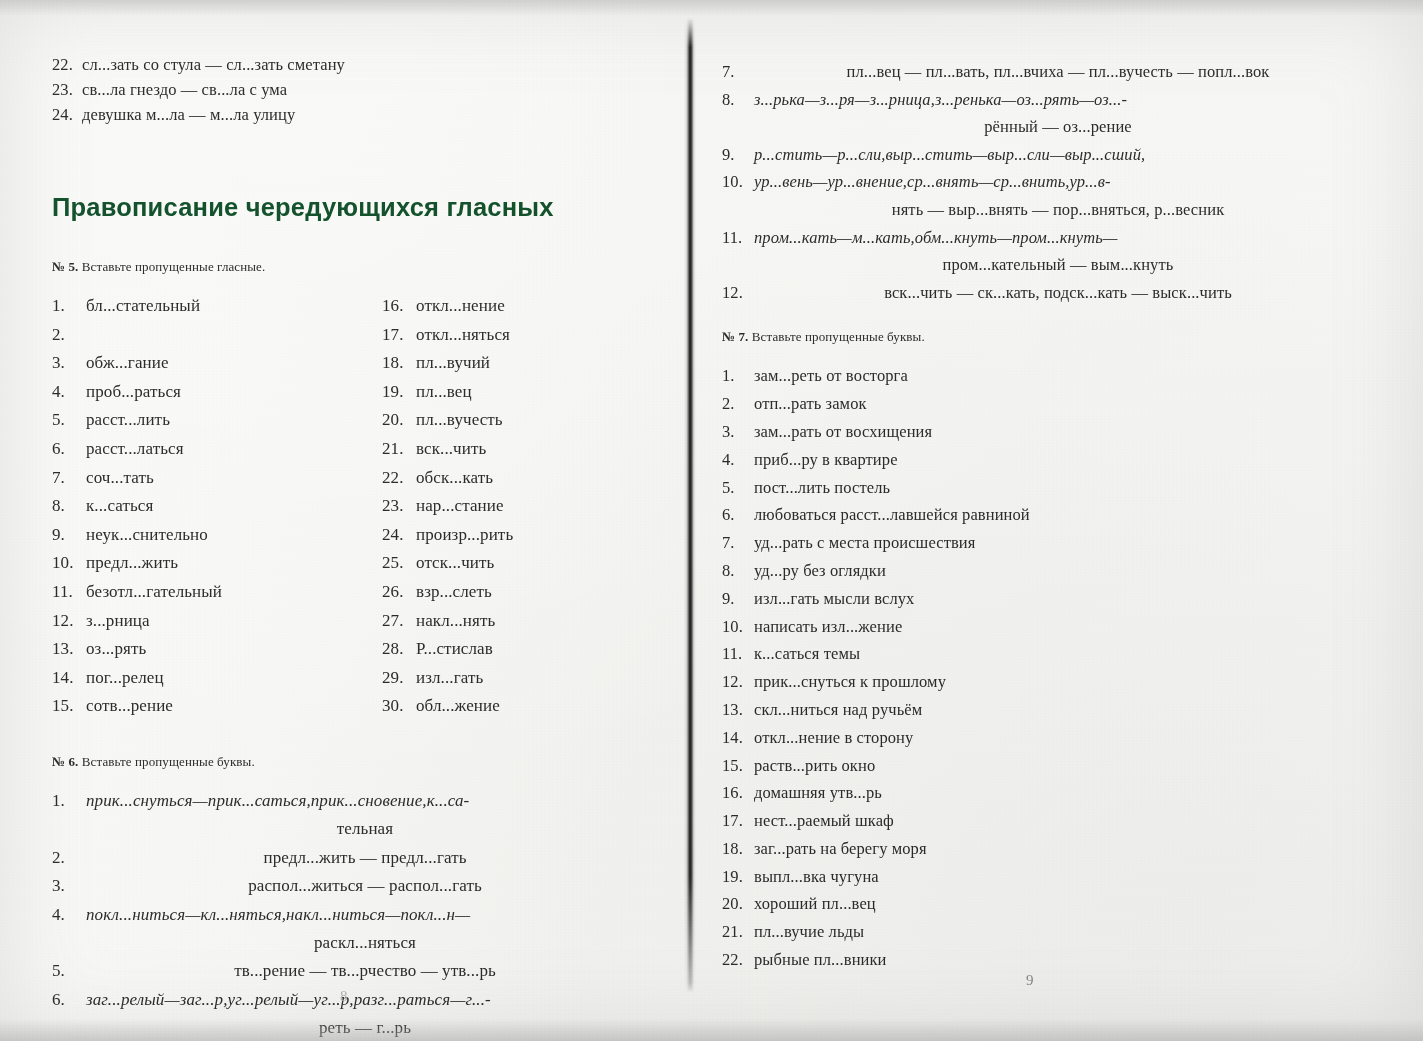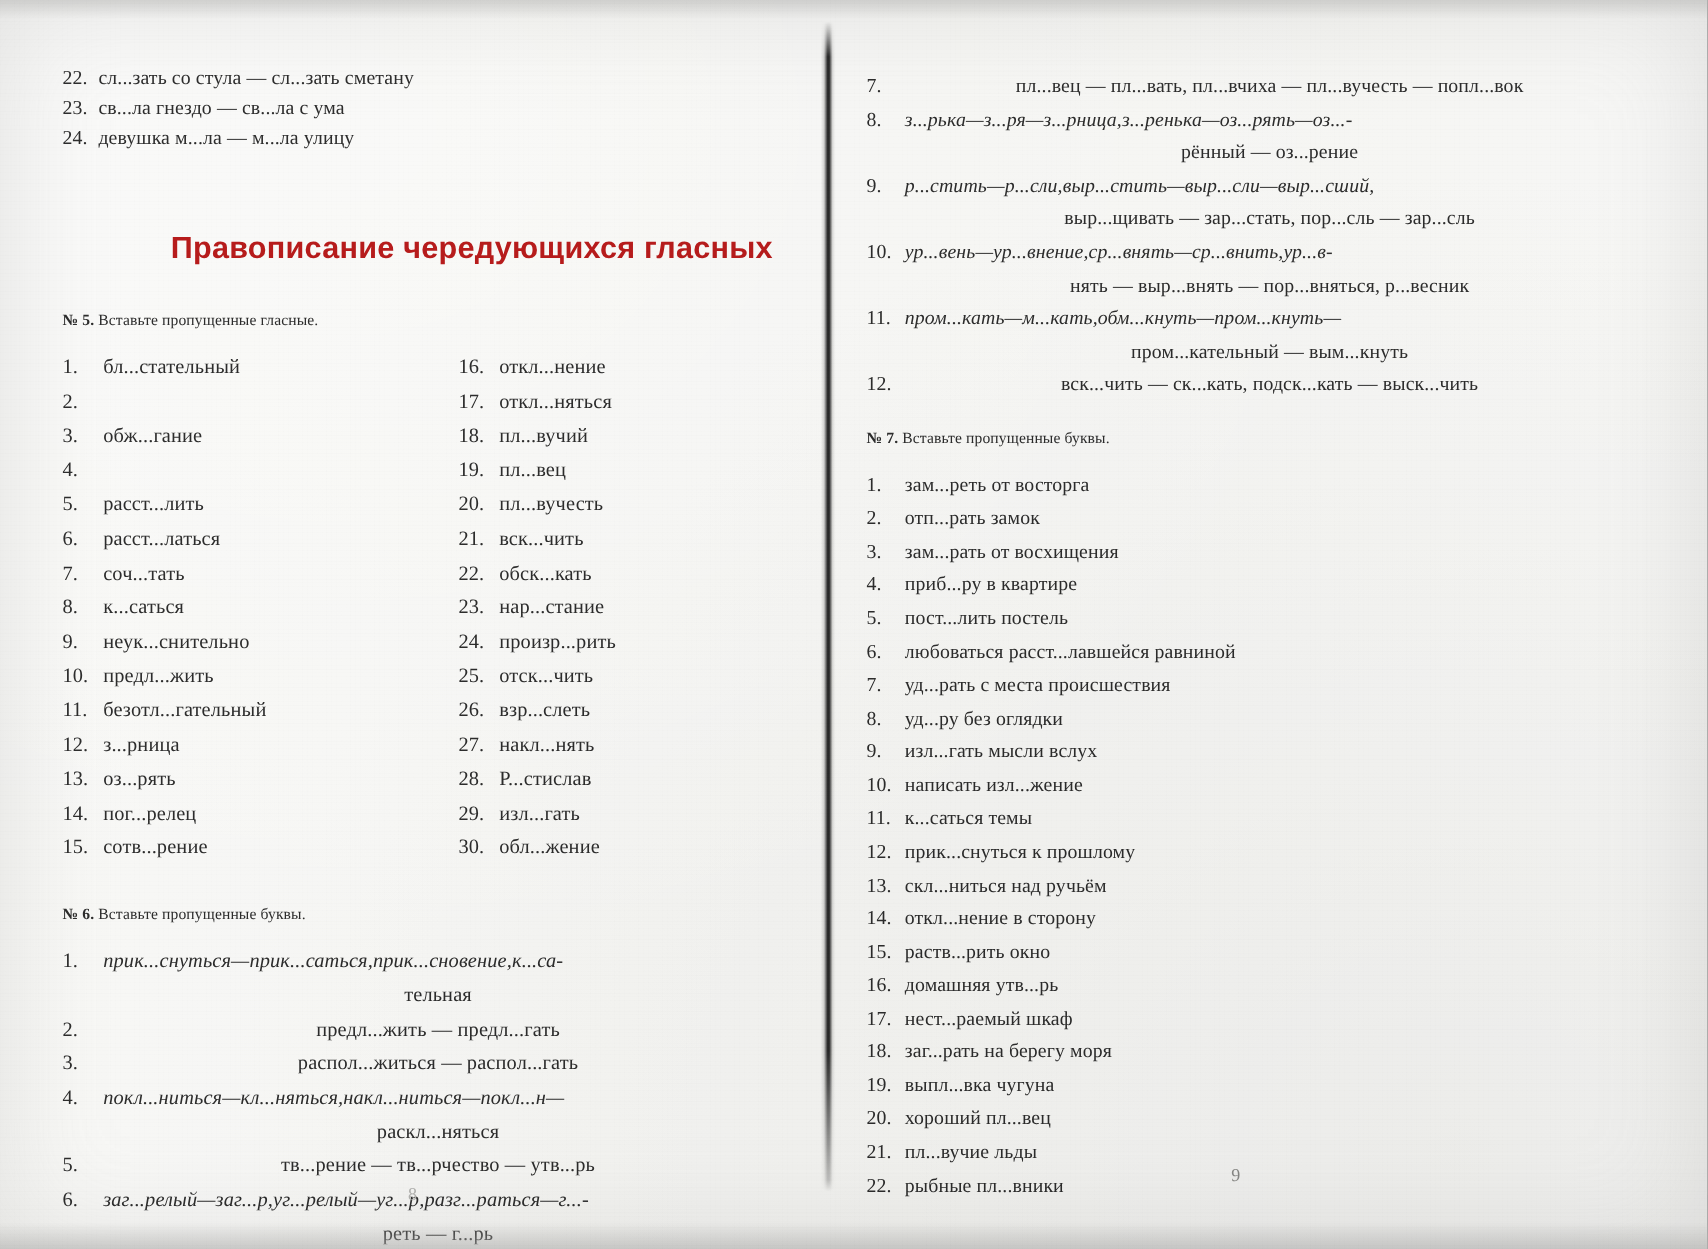--- a/index.html
+++ b/index.html
@@ -108,23 +108,23 @@
     flex: 0 0 30px;
     text-align: left;
   }
   .pre-list .t { flex: 1 1 auto; }
 
   .sect-title {
     font-family: "Liberation Sans", "DejaVu Sans", sans-serif;
     font-weight: bold;
     font-size: 25.5px;
     letter-spacing: .2px;
-    text-align: right;
+    text-align: left;
     margin: 66px 0 34px 0;
-    color: #b91c1c;
+    color: #14532d;
   }
 
   .ex-head {
     font-size: 13px;
     line-height: 22px;
     margin: 0 0 14px 0;
     letter-spacing: .1px;
   }
   .ex-head .no {
     font-weight: bold;
@@ -266,20 +266,21 @@
             </li>
             <li>
               <span class="n">2.</span>
             </li>
             <li>
               <span class="n">3.</span>
               <span class="t">обж...гание</span>
             </li>
             <li>
               <span class="n">4.</span>
+              <span class="t">проб...раться</span>
             </li>
             <li>
               <span class="n">5.</span>
               <span class="t">расст...лить</span>
             </li>
             <li>
               <span class="n">6.</span>
               <span class="t">расст...латься</span>
             </li>
             <li>
@@ -450,21 +451,20 @@
             <span class="n">8.</span>
             <span class="t">
               <span class="ln j"><span>з...рька</span><span>—</span><span>з...ря</span><span>—</span><span>з...рница,</span><span>з...ренька</span><span>—</span><span>оз...рять</span><span>—</span><span>оз...-</span></span>
               <span class="ln last">рённый — оз...рение</span>
             </span>
           </li>
           <li>
             <span class="n">9.</span>
             <span class="t">
               <span class="ln j"><span>р...стить</span><span>—</span><span>р...сли,</span><span>выр...стить</span><span>—</span><span>выр...сли</span><span>—</span><span>выр...сший,</span></span>
-              <span class="ln last">выр...щивать — зар...стать, пор...сль — зар...сль</span>
             </span>
           </li>
           <li>
             <span class="n">10.</span>
             <span class="t">
               <span class="ln j"><span>ур...вень</span><span>—</span><span>ур...внение,</span><span>ср...внять</span><span>—</span><span>ср...внить,</span><span>ур...в-</span></span>
               <span class="ln last">нять — выр...внять — пор...вняться, р...весник</span>
             </span>
           </li>
           <li>

